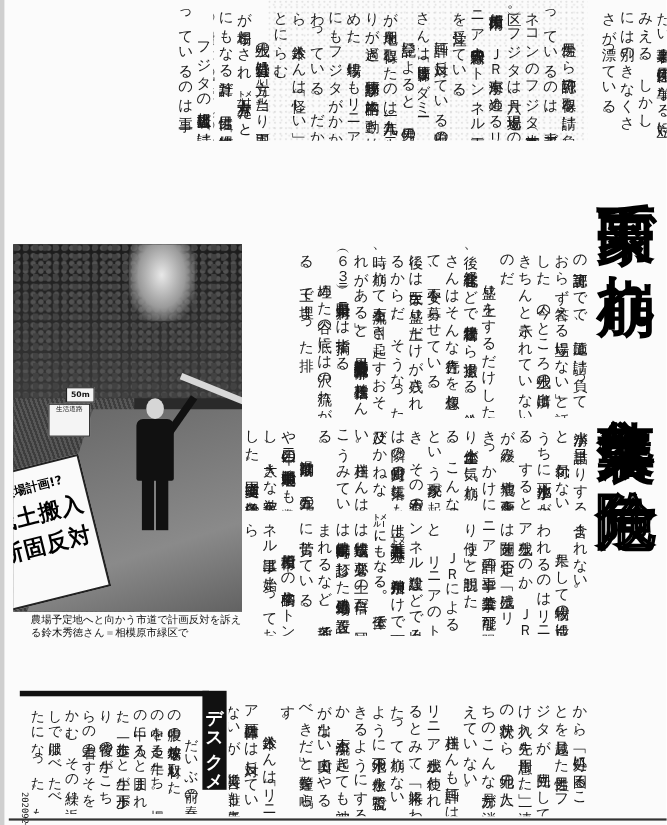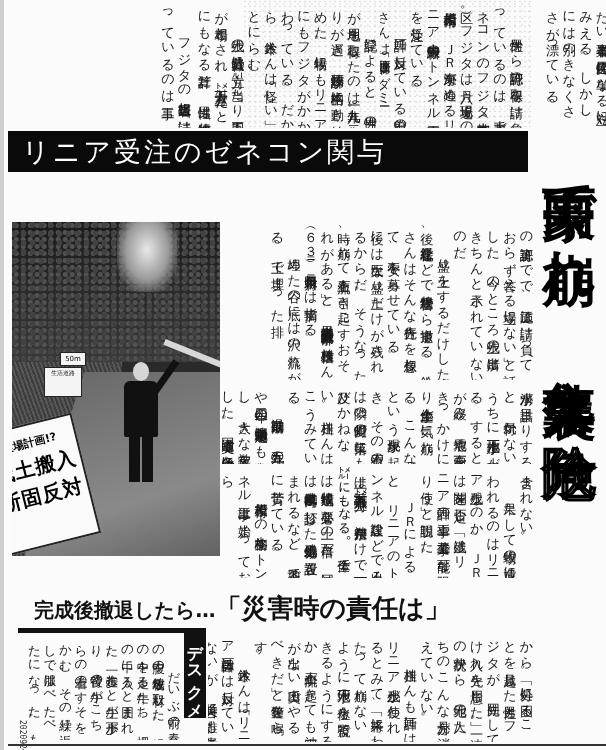--- a/index.html
+++ b/index.html
@@ -58,21 +58,21 @@
                         background: #111; border-radius: 6px 6px 2px 2px; }
     .photo .man .legs { position: absolute; left: 7px; top: 74px; width: 24px; height: 46px;
                         background: linear-gradient(90deg, #111 0 45%, transparent 45% 55%, #111 55%); }
     .photo .man .arm { position: absolute; left: 28px; top: -8px; width: 7px; height: 40px;
                        background: #111; transform: rotate(35deg); transform-origin: bottom; }
     .photo .sign-small { position: absolute; left: 32px; top: 145px; width: 36px; height: 28px;
                          background: #f4f4f4; border: 1px solid #222; font-family: "DejaVu Sans", sans-serif;
                          font-size: 6px; text-align: center; line-height: 9px; color: #111; }
     .photo .sign-dist { position: absolute; left: 48px; top: 130px; width: 24px; height: 12px;
                         background: #f4f4f4; border: 1px solid #222; font-family: "DejaVu Sans", sans-serif;
-                        font-size: 7px; text-align: center; line-height: 12px; color: #111; }
+                        font-size: 7px; text-align: center; line-height: 12px; color: #111; font-weight: bold; }
     .photo .sign-big { position: absolute; left: -4px; top: 210px; width: 92px; height: 120px;
                        background: #fafafa; border: 2px solid #222; transform: rotate(-14deg);
                        transform-origin: left bottom; font-family: "DejaVu Sans", sans-serif;
                        font-weight: bold; color: #000; text-align: center; }
     .photo .sign-big .l1 { font-size: 11px; margin-top: 10px; }
     .photo .sign-big .l2 { font-size: 20px; margin-top: 4px; letter-spacing: 1px; }
     .photo .sign-big .l3 { font-size: 20px; margin-top: 2px; letter-spacing: 1px; }
     .caption { position: absolute; left: 24px; top: 558px; width: 200px;
                font-family: "DejaVu Sans", sans-serif; font-size: 9.5px; line-height: 12px; color: #111; }
 
@@ -107,21 +107,20 @@
     <p>　計画に反対している前出の鈴木さんは「牧場計画はダミーで、リニアの建設残土を受け入れてフジタと一緒にもうけるのが目的ではないか」と感じている。</p>
   </div>
   <div class="col" style="left:190px;top:2px;width:184px;height:126px;">
     <p>　登記によると、男性の会社が用地を取得したのは一九九八年。二十年余りが過ぎ、牧場計画が本格的に動き始めた。牧場にもリニア工事にもフジタがかかわっている。だから、鈴木さんは「怪しい」とにらむ。</p>
     <p>　残土の処分費は一立方㍍当たり五千円が相場とされ、六十万立方㍍だと三十億円にもなる計算だ。男性は「牧場造成の費用には残土の受け入れの利益を充てる」と説明する。土の出どころや利益の見込み額、全体の事業費などは「まだ工事許可を得られていない」として答えなかった。</p>
   </div>
   <div class="col" style="left:8px;top:2px;width:180px;height:126px;">
     <p>　フジタの広報担当者は「請け負っているのは工事</p>
   </div>
 
-  <div class="bar bar1">リニア受注のゼネコン関与</div>
 
   <div class="headline">
     <span>豪雨で崩れ 集落襲う</span><span class="outline">危険</span>
   </div>
 
   <div class="photo">
     <div class="trees"></div>
     <div class="sky"></div>
     <div class="grass"></div>
     <div class="road"></div>
@@ -133,41 +132,39 @@
       <div class="head"></div>
       <div class="body"></div>
       <div class="legs"></div>
     </div>
     <div class="sign-big">
       <div class="l1">農場計画!?</div>
       <div class="l2">残土搬入</div>
       <div class="l3">断固反対</div>
     </div>
   </div>
+  <div class="caption">農場予定地へと向かう市道で計画反対を訴える鈴木秀徳さん＝相模原市緑区で</div>
 
   <div class="col" style="left:218px;top:222px;width:312px;height:158px;">
     <p class="noindent">の許認可までで、施工は請け負っておらず答える立場にない」と話した。今のところ残土の出所は、きちんと示されていないのだ。</p>
     <p>　盛り土をするだけした後、経営悪化などで牧場経営から撤退する。鈴木さんはそんな先行きを想像して、不安を募らせている。</p>
     <p class="noindent">後には巨大な盛り土だけが残されるからだ。そうなった時、「崩れて土石流を引き起こすおそれがある」と、日本科学者会議長野支部幹事の桂川雅信さん（６３）＝長野県中川村＝は指摘する。</p>
     <p>　埋めた谷の底には沢の流れが残る。土で埋まった排</p>
   </div>
   <div class="col" style="left:218px;top:382px;width:312px;height:82px;">
     <p class="noindent">水溝が目詰まりすると、気付かないうちに地下水位が上がる。すると地盤が緩み、地震や豪雨をきっかけに盛り土全体が一気に崩れる。こんな「滑動崩落」という現象が起き、その土石流の被害は隣の愛川町の集落にも及びかねない。桂川さんはこうみている。</p>
     <p>　滑動崩落は、九五年の阪神淡路大震災や二〇〇四年の新潟県中越地震でも多数発生し、大きな被害を出した。国土交通省は各自治体に対して、過去の大規模盛り土の調査費用を補助するなど対策を進めてきた。しかし宅地造成のための盛り土が対象で、農場は対象にず、残土が増えるのはこれ</p>
   </div>
   <div class="col" style="left:218px;top:466px;width:312px;height:112px;">
     <p class="noindent">含まれない。</p>
     <p>　果たして牧場の造成に使われるのはリニア残土なのか。ＪＲ東海は関連を否定し、「残土はリニア計画の工事や公共工事で可能な限り使う」と説明した。</p>
     <p>　ＪＲによると、リニアのトンネル建設などで出る残土は計五千六百八十万立方㍍、神奈川県だけで千百十万立方㍍にもなる。全体では牧場造成に必要な土の百倍だ。同社は岐阜県御嵩町に打診した残土処分場の設置を拒まれるなど、各地で処分に苦労している。</p>
     <p>　相模原市での本格的なトンネル工事は始まっておら</p>
   </div>
 
-  <div class="subhead">
-    <span>完成後撤退したら…</span><span class="big">「災害時の責任は」</span>
-  </div>
 
   <div class="col" style="left:204px;top:632px;width:326px;height:110px;">
     <p class="noindent">から。「処分に困ることを見越した男性とフジタが、先回りして受け入れ先を用意した」。一連の状況から、地元の人たちのこんな見方が消えていない。</p>
     <p>　桂川さんも計画にはリニア残土が使われるとみて、「将来にわたって崩れないように地下水の水位を監視できるようにするか、土石流が起きても被害が出ない山奥でやるべきだ」と警鐘を鳴らす。</p>
     <p>　鈴木さんは「リニア計画自体には反対していないが、災害時に誰も責任を取れないような盛り土に、国家プロジェクトの残土が使われることがあっていいはずがない」と訴えている。</p>
   </div>
 
   <div class="memo-rule"></div>
   <div class="memo-label">デスクメモ</div>
   <div class="col memo-col" style="left:24px;top:636px;width:154px;height:104px;">

